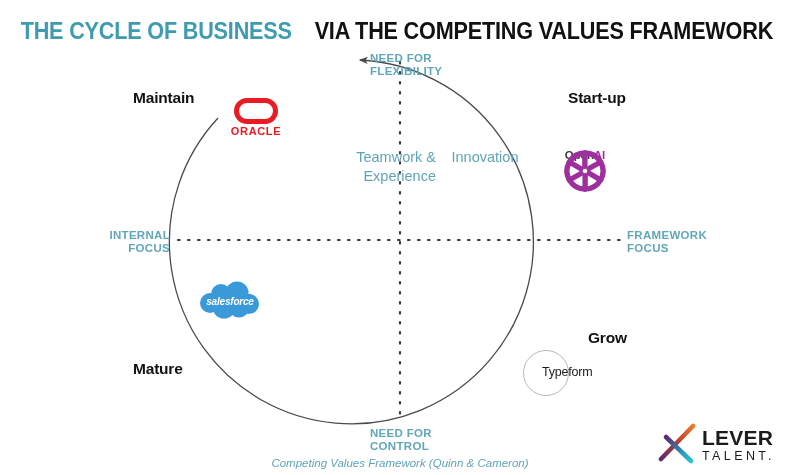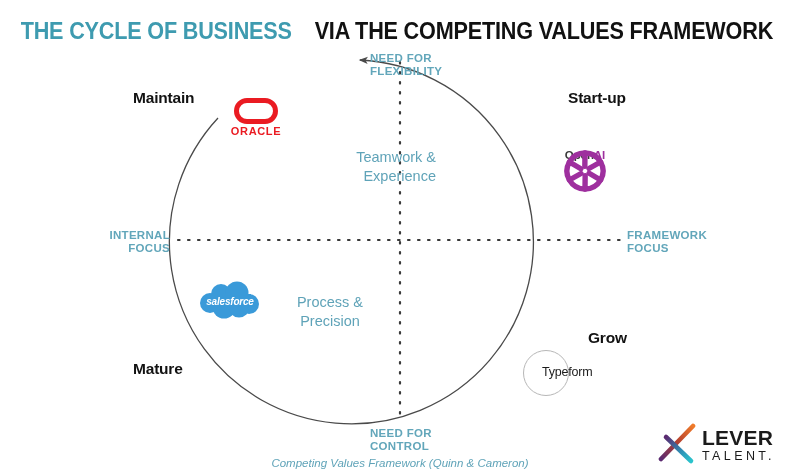--- a/index.html
+++ b/index.html
@@ -243,23 +243,22 @@
   </div>
   <div class="axis-label" id="label-external">
     <div>FRAMEWORK</div>
     <div>FOCUS</div>
   </div>
 
   <div class="quad-label" id="quad-teamwork">
     <div>Teamwork &amp;</div>
     <div>Experience</div>
   </div>
-  <div class="quad-label" id="quad-process">
-    <div>Process &amp;</div>
-    <div>Precision</div>
+  <div class="quad-label" id="quad-innovation">
+    <div>Innovation</div>
   </div>
 
   <div class="stage-label" id="stage-maintain">Maintain</div>
   <div class="stage-label" id="stage-startup">Start-up</div>
   <div class="stage-label" id="stage-mature">Mature</div>
   <div class="stage-label" id="stage-grow">Grow</div>
 
   <div class="logo" id="logo-oracle">
     <div id="oracle-mark"></div>
     <div id="oracle-word">ORACLE</div>

